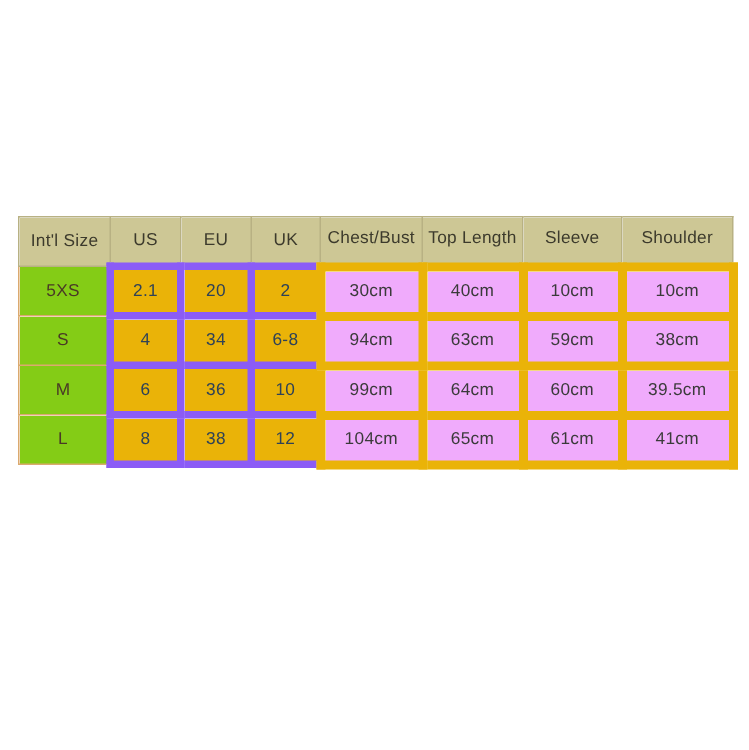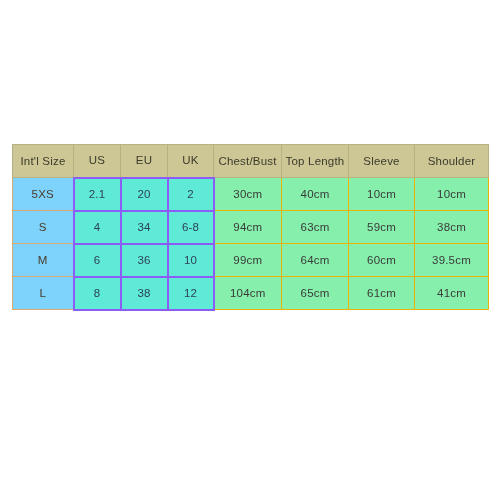--- a/index.html
+++ b/index.html
@@ -46,35 +46,35 @@
   }
   
   table.size-chart thead th {
     background: #cdc795;
     color: #3c3a2c;
     border: 1px solid #b8b183;
     font-size: 11.5px;
   }
   
   table.size-chart td.c-size {
-    background: #7dd3fc;
+    background: #84cc16;
     color: #4a3926;
     border: 1px solid #dba96f;
   }
   
   table.size-chart td.c-blue {
-    background: #5eead4;
+    background: #eab308;
     color: #2f4257;
-    border: 2px solid #8b5cf6;
+    border: 5px solid #8b5cf6;
   }
   
   table.size-chart td.c-white {
-    background: #86efac;
+    background: #f0abfc;
     color: #3a3a3a;
-    border: 1px solid #eab308;
+    border: 6px solid #eab308;
   }
   
   col.w-size      { width: 61px; }
   col.w-us        { width: 47px; }
   col.w-eu        { width: 47px; }
   col.w-uk        { width: 46px; }
   col.w-chest     { width: 68px; }
   col.w-toplength { width: 67px; }
   col.w-sleeve    { width: 66px; }
   col.w-shoulder  { width: 74px; }

